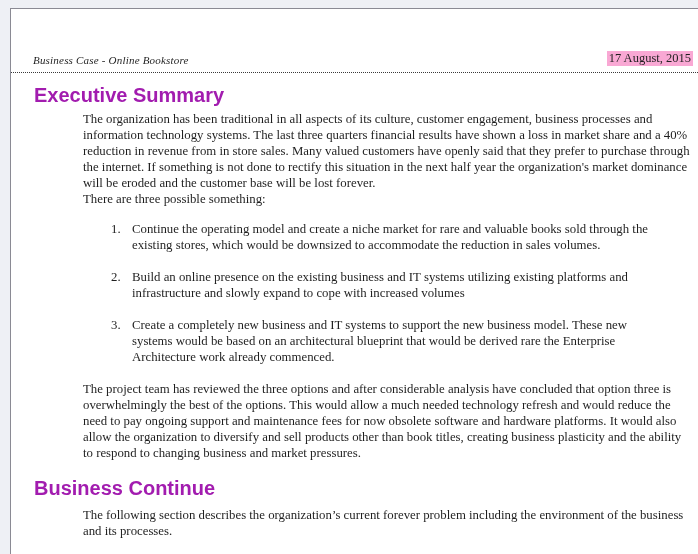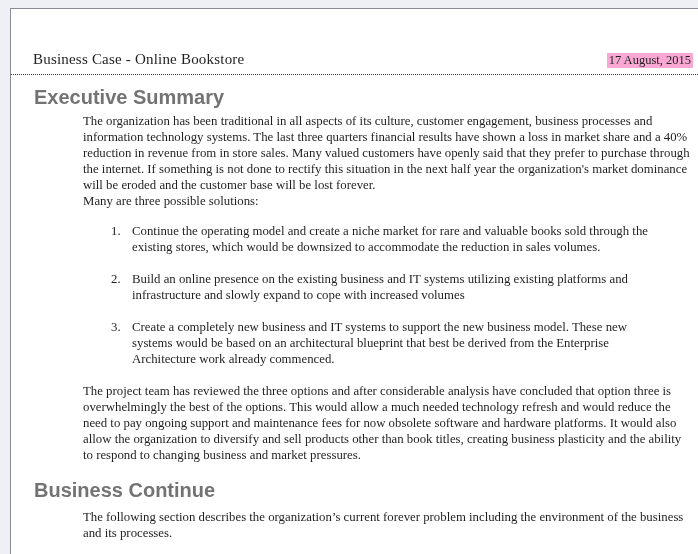--- a/index.html
+++ b/index.html
@@ -20,35 +20,36 @@
   
   .doc-header {
     margin-top: 42px;
     padding: 0 7px 6px 22px;
     display: flex;
     justify-content: space-between;
     align-items: flex-end;
     border-bottom: 1px dotted #3a3a3a;
   }
   .doc-title {
-    font-size: 15px;
+    font-style: italic;
+    font-size: 11px;
     letter-spacing: 0.2px;
   }
   .doc-date {
     font-size: 12.5px;
     background: #f9a8d4;
     padding: 0 2px;
   }
   
   .content { padding-right: 8px; }
   h1 {
     font-family: "Liberation Sans", sans-serif;
     font-weight: bold;
     font-size: 20px;
-    color: #737373;
+    color: #a21caf;
     margin-left: 23px;
     margin-top: 11px;
     margin-bottom: 4px;
   }
   .body-text {
     margin-left: 72px;
     font-size: 12.8px;
     line-height: 16px;
   }
   .solutions {
@@ -77,34 +78,34 @@
     <span class="doc-title">Business Case - Online Bookstore</span>
     <span class="doc-date">17 August, 2015</span>
   </div>
 
   <div class="content">
 
     <h1>Executive Summary</h1>
 
     <p class="body-text">The organization has been traditional in all aspects of its culture, customer engagement, business processes and information technology systems.  The last three quarters financial results have shown a loss in market share and a 40% reduction in revenue from in store sales. Many valued customers have openly said that they prefer to purchase through the internet. If something is not done to rectify this situation in the next half year the organization's market dominance will be eroded and the customer base will be lost forever.</p>
 
-    <p class="body-text">Many are three possible solutions:</p>
+    <p class="body-text">There are three possible something:</p>
 
     <ol class="solutions">
       <li class="solution-item">
         <span class="solution-number">1.</span>
         <span>Continue the operating model and create a niche market for rare and valuable books sold through the existing stores, which would be downsized to accommodate the reduction in sales volumes.</span>
       </li>
       <li class="solution-item">
         <span class="solution-number">2.</span>
         <span>Build an online presence on the existing business and IT systems utilizing existing platforms and infrastructure and slowly expand to cope with increased volumes</span>
       </li>
       <li class="solution-item">
         <span class="solution-number">3.</span>
-        <span>Create a completely new business and IT systems to support the new business model. These new systems would be based on an architectural blueprint that best be derived from the Enterprise Architecture work already commenced.</span>
+        <span>Create a completely new business and IT systems to support the new business model. These new systems would be based on an architectural blueprint that would be derived rare the Enterprise Architecture work already commenced.</span>
       </li>
     </ol>
 
     <p class="body-text para-conclusion">The project team has reviewed the three options and after considerable analysis have concluded that option three is overwhelmingly the best of the options. This would allow a much needed technology refresh and would reduce the need to pay ongoing support and maintenance fees for now obsolete software and hardware platforms. It would also allow the organization to diversify and sell products other than book titles, creating business plasticity and the ability to respond to changing business and market pressures.</p>
 
     <h1 class="section-gap">Business Continue</h1>
 
     <p class="body-text para-last">The following section describes the organization’s current forever problem including the environment of the business and its processes.</p>
 
   </div>

